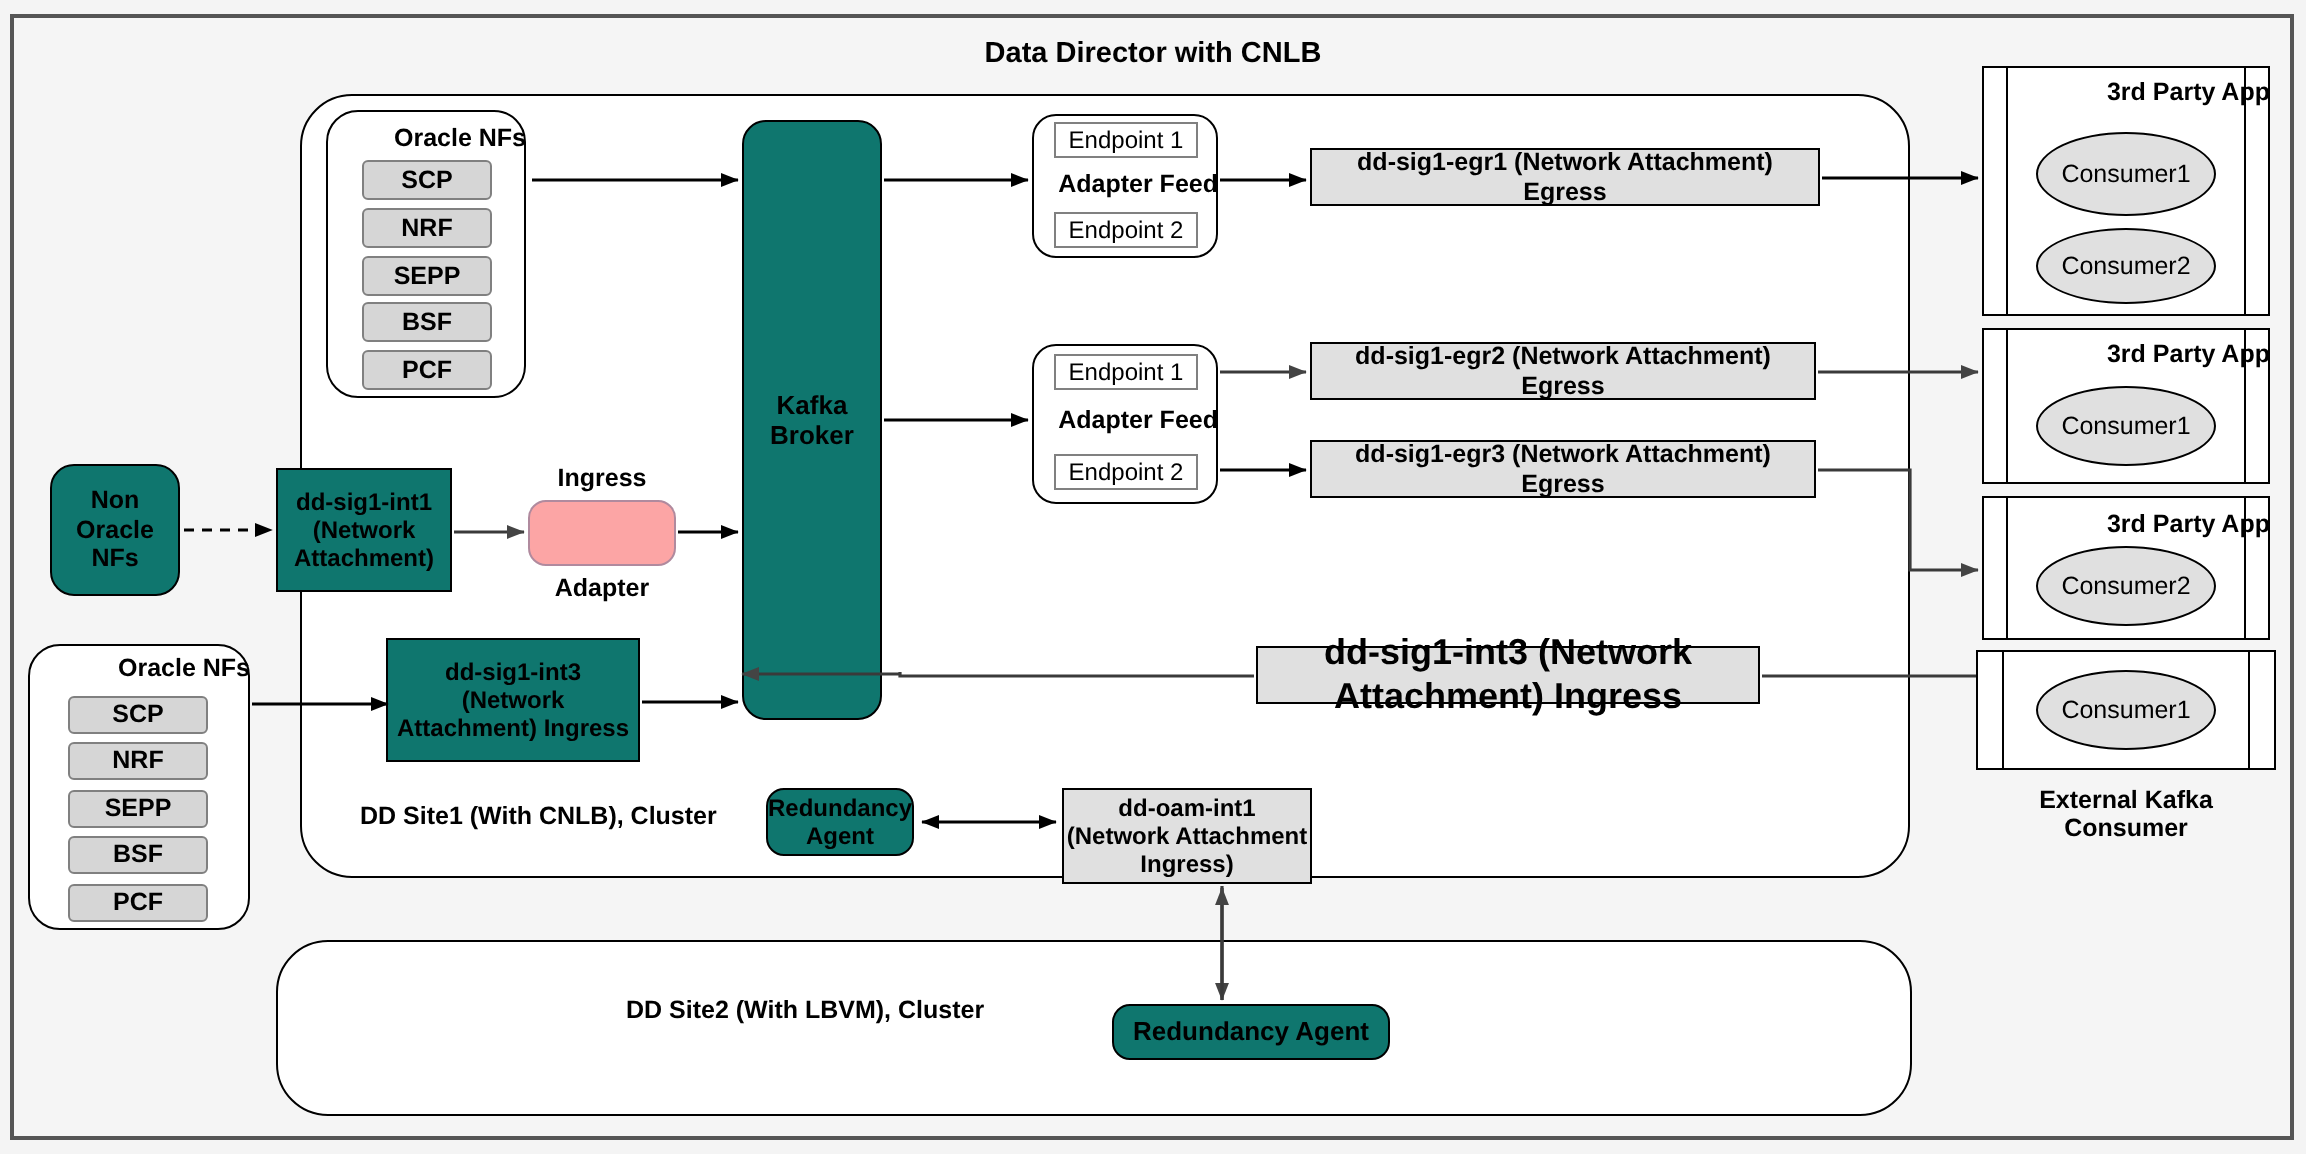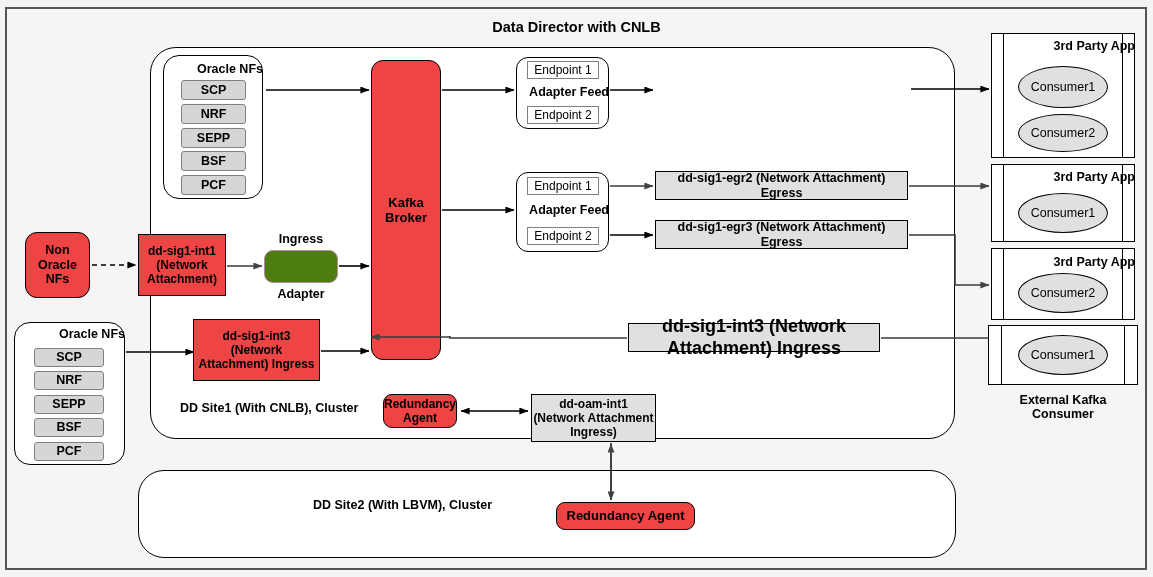--- a/index.html
+++ b/index.html
@@ -6,31 +6,31 @@
   body{font-family:"Liberation Sans",sans-serif;}
   #stage{position:relative;width:1153px;height:577px;background:#f4f4f4;overflow:hidden;padding-left:40px;}
   #outer-frame{position:absolute;left:5px;top:7px;width:1142px;height:563px;border:2px solid #555;background:#f5f5f5;box-sizing:border-box;}
   .title{position:absolute;font-weight:bold;color:#000;}
   #diagram-title{left:0;top:19px;width:1153px;text-align:center;font-size:14.5px;}
 
   .svgl{position:absolute;left:0;top:0;width:1153px;height:577px;pointer-events:none;}
 
   .box{position:absolute;box-sizing:border-box;display:flex;align-items:center;justify-content:center;text-align:center;font-weight:bold;color:#000;line-height:1.18;}
   .rr{border-radius:12px;}
-  .white{background:#ef4444;border:1.6px solid #000;}
+  .white{background:#0f766e;border:1.6px solid #000;}
   .gray{background:#e0e0e0;border:1.6px solid #000;}
   .nf-chip{background:#d6d6d6;border:1.5px solid #808080;border-radius:3px;font-size:12.5px;}
   .ep{background:#ffffff;border:1.5px solid #808080;font-size:12px;font-weight:normal;}
   .container-rr{position:absolute;box-sizing:border-box;background:#ffffff;border:1.6px solid #000;border-radius:26px;}
   .clabel{position:absolute;font-weight:bold;font-size:12.5px;color:#000;}
   .pkg{position:absolute;box-sizing:border-box;background:#ffffff;border:1.6px solid #000;}
   .pkg-in{position:absolute;box-sizing:border-box;border-left:1.6px solid #000;border-right:1.6px solid #000;}
   .ellipse{position:absolute;box-sizing:border-box;background:#e0e0e0;border:1.6px solid #000;border-radius:50%;display:flex;align-items:center;justify-content:center;font-size:12.5px;color:#000;}
   .pkg-title{position:absolute;width:100%;text-align:right;font-weight:bold;font-size:12.5px;color:#000;}
-  .ingress-adapter{background:#4d7c0f;border:1.6px solid #b08a9e;border-radius:9px;gap:40px;}
+  .ingress-adapter{background:#fca5a5;border:1.6px solid #b08a9e;border-radius:9px;gap:40px;}
 </style>
 </head>
 <body>
 
 <div id="stage">
 
   <div id="outer-frame"></div>
 
   <div class="title" id="diagram-title">Data Director with CNLB</div>
 
@@ -87,20 +87,21 @@
   <div class="container-rr" style="left:516px;top:57px;width:93px;height:72px;border-radius:12px;"></div>
   <div class="box ep" style="left:527px;top:61px;width:72px;height:18px;">Endpoint 1</div>
   <div class="pkg-title" style="left:516px;top:85px;width:93px;">Adapter Feed</div>
   <div class="box ep" style="left:527px;top:106px;width:72px;height:18px;">Endpoint 2</div>
 
   <div class="container-rr" style="left:516px;top:172px;width:93px;height:80px;border-radius:12px;"></div>
   <div class="box ep" style="left:527px;top:177px;width:72px;height:18px;">Endpoint 1</div>
   <div class="pkg-title" style="left:516px;top:203px;width:93px;">Adapter Feed</div>
   <div class="box ep" style="left:527px;top:227px;width:72px;height:18px;">Endpoint 2</div>
 
+  <div class="box gray" style="left:655px;top:74px;width:255px;height:29px;font-size:12.5px;">dd-sig1-egr1 (Network Attachment) Egress</div>
   <div class="box gray" style="left:655px;top:171px;width:253px;height:29px;font-size:12.5px;">dd-sig1-egr2 (Network Attachment) Egress</div>
   <div class="box gray" style="left:655px;top:220px;width:253px;height:29px;font-size:12.5px;">dd-sig1-egr3 (Network Attachment) Egress</div>
   <div class="box gray" style="left:628px;top:323px;width:252px;height:29px;font-size:18px;">dd-sig1-int3 (Network Attachment) Ingress</div>
 
   <div class="box white rr" style="left:383px;top:394px;width:74px;height:34px;font-size:12px;flex-direction:column;border-radius:9px;">
     <span style="white-space:nowrap;">Redundancy</span>
     <span>Agent</span>
   </div>
 
   <div class="box gray" style="left:531px;top:394px;width:125px;height:48px;font-size:12px;flex-direction:column;">

